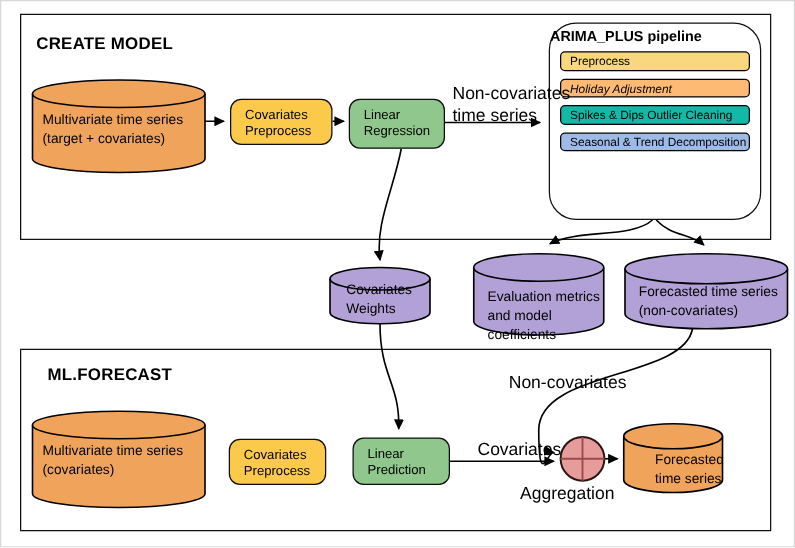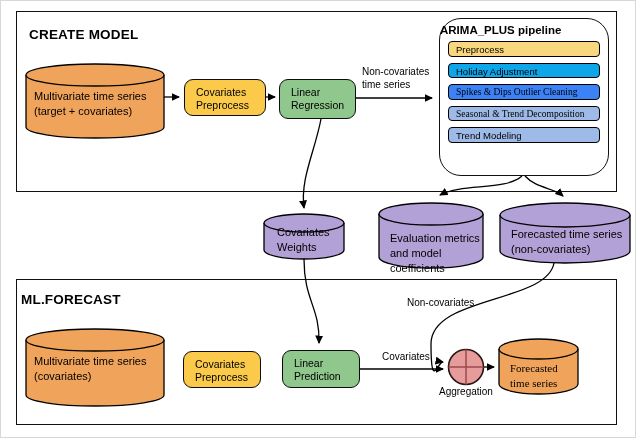--- a/index.html
+++ b/index.html
@@ -17,21 +17,21 @@
   }
   .proc-box{
     position:absolute; z-index:2; border:1.4px solid #0d0d0d; border-radius:9px;
     font-size:10.5px; line-height:1.28; padding:6px 4px 0 11px; box-sizing:border-box;
     white-space:pre-line;
   }
   .cyl-label{
     position:absolute; z-index:3; font-size:11px; line-height:1.38; white-space:pre-line;
   }
   .flow-label{
-    position:absolute; z-index:3; font-size:10px; line-height:1.3; white-space:pre-line;
+    position:absolute; z-index:3; font-size:14px; line-height:1.3; white-space:pre-line;
   }
   .pipeline-box{
     position:absolute; left:438px; top:17px; width:170px; height:158px; z-index:2;
     background:#fff; border:1.5px solid #111; border-radius:22px; box-sizing:border-box;
   }
   .pipeline-title{
     text-align:left; font-weight:bold; font-size:11.5px; padding-top:5px; height:15px;
   }
   .pipeline-steps{
     display:flex; flex-direction:column; gap:6px; padding:2px 8px 0 8px;
@@ -97,55 +97,54 @@
     <path d="M359,368 H442" fill="none" stroke="#000" stroke-width="1.3" marker-end="url(#arw)"></path>
     <path d="M483,366 H493" fill="none" stroke="#000" stroke-width="1.3" marker-end="url(#arw)"></path>
 
     <g>
       <circle cx="465" cy="366" r="17.5" fill="#E79C9C" stroke="#2b1616" stroke-width="1.6"></circle>
       <path d="M447.5,366 H482.5 M465,348.5 V383.5" stroke="#9c4a4a" stroke-width="1.5" fill="none"></path>
     </g>
   </svg>
 
   <div class="section-title" style="left:28px; top:26px;">CREATE MODEL</div>
-  <div class="section-title" style="left:20px; top:291px;">ML.FORECAST</div>
+  <div class="section-title" style="left:37px; top:291px;">ML.FORECAST</div>
 
   <div class="proc-box" style="left:183px; top:78px; width:82px; height:37px; background:#FBCA4A;">Covariates
 Preprocess</div>
   <div class="proc-box" style="left:278px; top:78px; width:77px; height:40px; background:#8FC78C;">Linear
 Regression</div>
   <div class="proc-box" style="left:182px; top:350px; width:78px; height:37px; background:#FBCA4A;">Covariates
 Preprocess</div>
   <div class="proc-box" style="left:281px; top:349px; width:78px; height:38px; background:#8FC78C;">Linear
 Prediction</div>
 
   <div class="pipeline-box">
     <div class="pipeline-title">ARIMA_PLUS pipeline</div>
     <div class="pipeline-steps">
       <div class="pipe-step" style="background: rgb(249, 215, 126);">Preprocess</div>
-      <div class="pipe-step" style="background: #0ea5e9;">Holiday Adjustment</div>
-      <div class="pipe-step" style="background: #3b82f6; font-family: Liberation Serif, serif;">Spikes &amp; Dips Outlier Cleaning</div>
-      <div class="pipe-step" style="background: rgb(158, 186, 231); font-family: Liberation Serif, serif;">Seasonal &amp; Trend Decomposition</div>
-      <div class="pipe-step" style="background: rgb(158, 186, 231);">Trend Modeling</div>
+      <div class="pipe-step" style="background: #fdba74; font-style: italic;">Holiday Adjustment</div>
+      <div class="pipe-step" style="background: #14b8a6;">Spikes &amp; Dips Outlier Cleaning</div>
+      <div class="pipe-step" style="background: rgb(158, 186, 231);">Seasonal &amp; Trend Decomposition</div>
     </div>
   </div>
 
   <div class="cyl-label" style="left:33px; top:88px;">Multivariate time series
 (target + covariates)</div>
   <div class="cyl-label" style="left:276px; top:224px;">Covariates
 Weights</div>
   <div class="cyl-label" style="left:389px; top:230px;">Evaluation metrics
 and model
 coefficients</div>
   <div class="cyl-label" style="left:510px; top:226px;">Forecasted time series
 (non-covariates)</div>
   <div class="cyl-label" style="left:33px; top:353px;">Multivariate time series
 (covariates)</div>
-  <div class="cyl-label" style="left:509px; top:360px;font-family:Liberation Serif, serif;">Forecasted
+  <div class="cyl-label" style="left:523px; top:360px;">Forecasted
 time series</div>
 
   <div class="flow-label" style="left:361px; top:64px;">Non-covariates
 time series</div>
   <div class="flow-label" style="left:406px; top:295px;">Non-covariates</div>
   <div class="flow-label" style="left:381px; top:349px;">Covariates</div>
-  <div class="flow-label" style="left:438px; top:384px;">Aggregation</div>
+  <div class="flow-label" style="left:415px; top:384px;">Aggregation</div>
 
 </div>
 
 </body></html>

